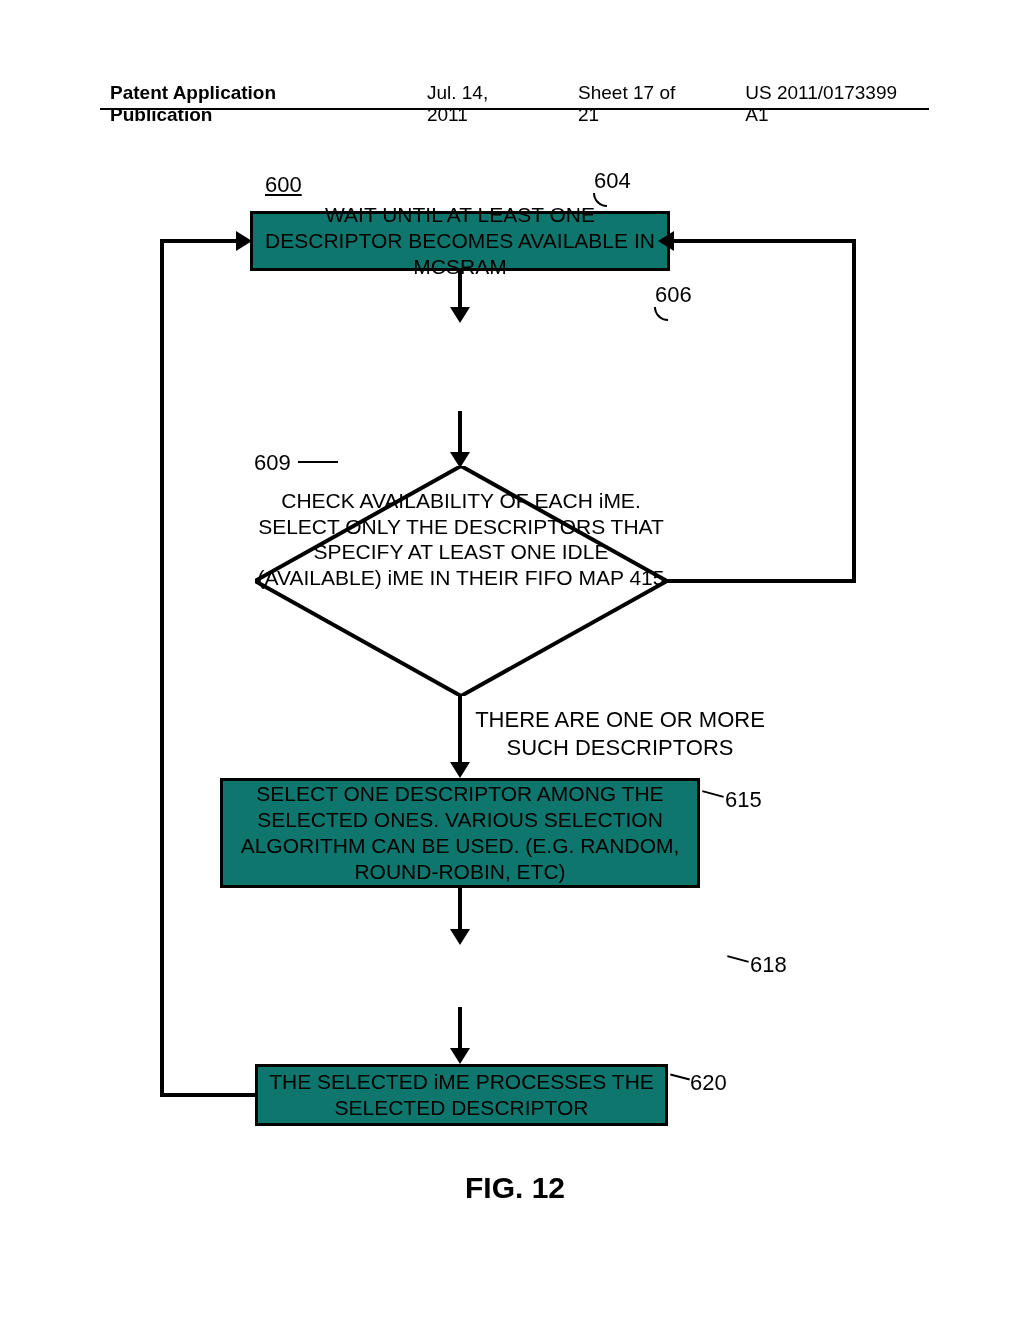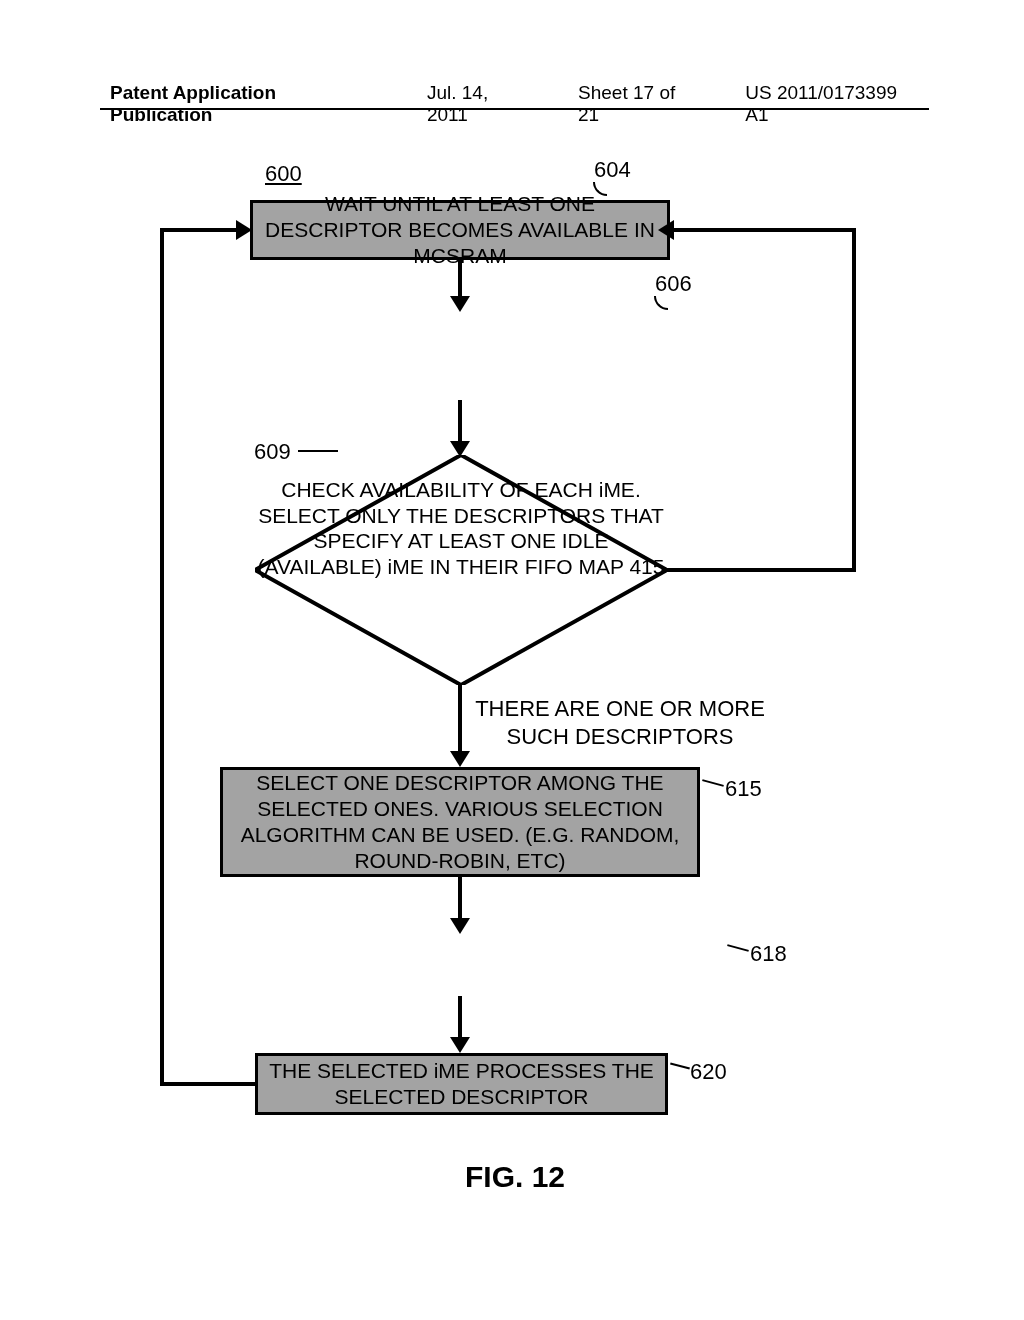--- a/index.html
+++ b/index.html
@@ -29,28 +29,28 @@
   .rule {
     position: absolute;
     left: 100px;
     right: 95px;
     top: 108px;
     border-top: 2px solid #000;
   }
   .diagram {
     position: absolute;
     left: 150px;
-    top: 140px;
+    top: 151px;
     width: 730px;
     height: 1050px;
   }
   .box {
     position: absolute;
     border: 3px solid #000;
-    background: #a3a3a3;
+    background: #0f766e;
     font-size: 21px;
     text-align: center;
     display: flex;
     align-items: center;
     justify-content: center;
     line-height: 1.25;
     padding: 6px 4px;
   }
   .lbl {
     position: absolute;

